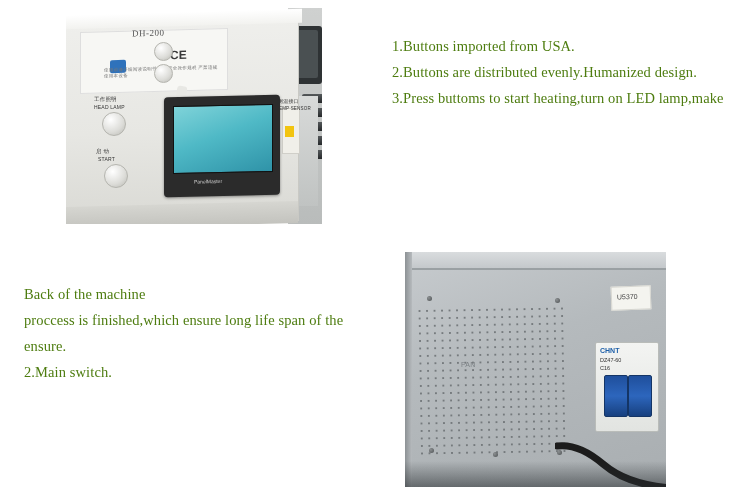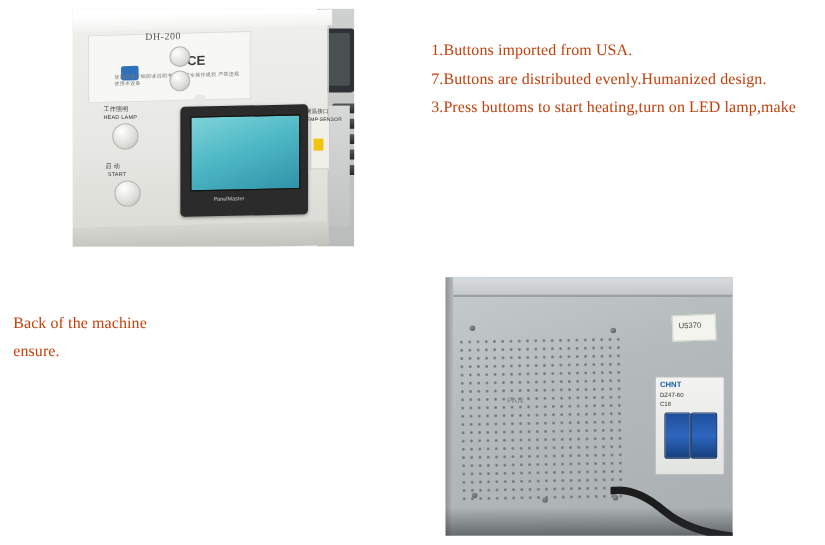--- a/index.html
+++ b/index.html
@@ -15,37 +15,37 @@
     color: #111111;
     overflow: hidden;
   }
 
   
   .text-block {
     position: absolute;
     font-family: "Liberation Serif", serif;
     font-size: 14.5px;
     line-height: 26px;
-    color: #c2410c;
+    color: #4d7c0f;
     letter-spacing: 0.1px;
   }
   .text-line {
     white-space: pre-wrap;
   }
 
   
   #top-text {
     left: 392px;
     top: 33px;
     width: 352px;
   }
 
   
   #bottom-text {
-    left: 12px;
+    left: 24px;
     top: 281px;
     width: 360px;
   }
 
   
   #photo-machine {
     position: absolute;
     left: 66px;
     top: 8px;
     width: 256px;
@@ -349,27 +349,29 @@
     position: absolute;
     left: 0; top: 0; width: 7px; height: 235px;
     background: linear-gradient(90deg,#8d9295 0%,#b6babd 100%);
   }
 </style>
 </head>
 <body>
 
 <div class="text-block" id="top-text">
   <div class="text-line">1.Buttons imported from USA.</div>
-  <div class="text-line">7.Buttons are distributed evenly.Humanized design.</div>
+  <div class="text-line">2.Buttons are distributed evenly.Humanized design.</div>
   <div class="text-line">3.Press buttoms to start heating,turn on LED lamp,make</div>
 </div>
 
 <div class="text-block" id="bottom-text">
   <div class="text-line">Back of the machine</div>
+  <div class="text-line">proccess is finished,which ensure long life span of the</div>
   <div class="text-line">ensure.</div>
+  <div class="text-line">2.Main switch.</div>
 </div>
 
 <div id="photo-machine">
   <div class="bg-white-wall"></div>
 
   <div class="mach-right"></div>
   <div class="tray-dark"></div>
   <div class="tray-dark2"></div>
   <div class="roller" style="top:86px;"></div>
   <div class="roller" style="top:100px;"></div>

